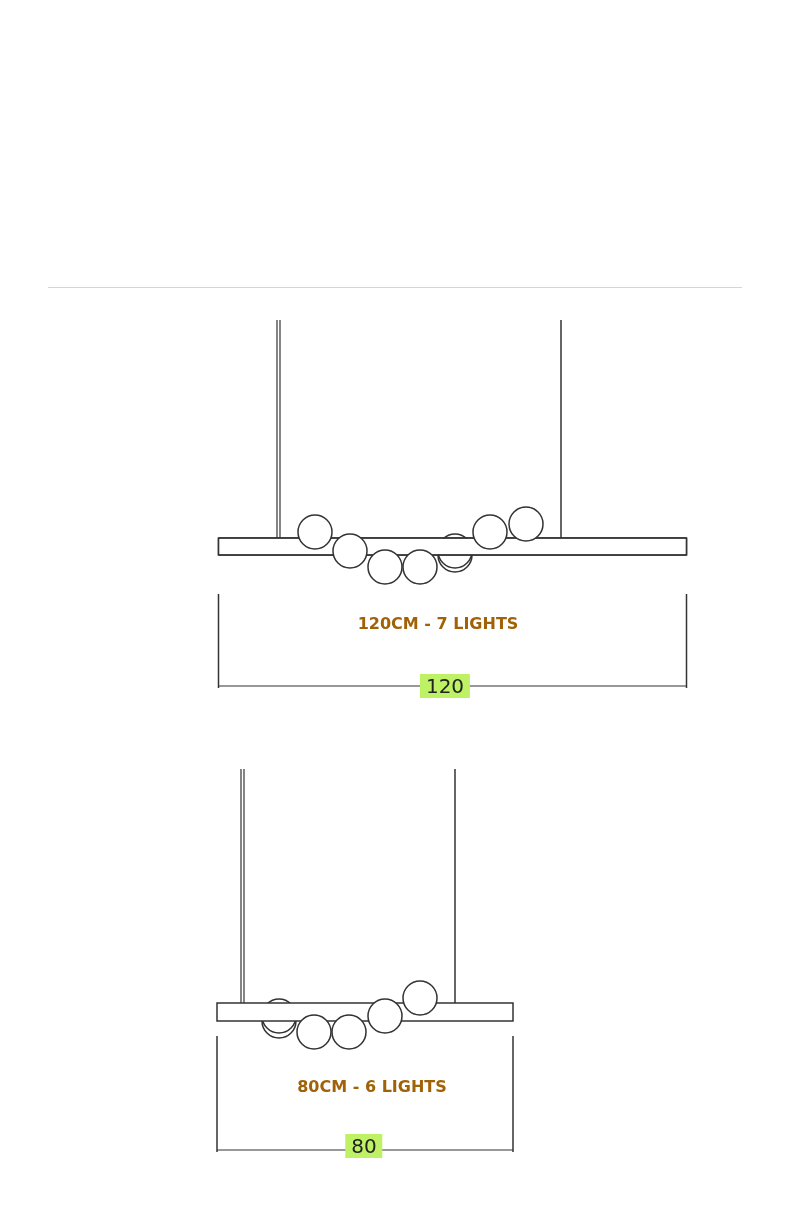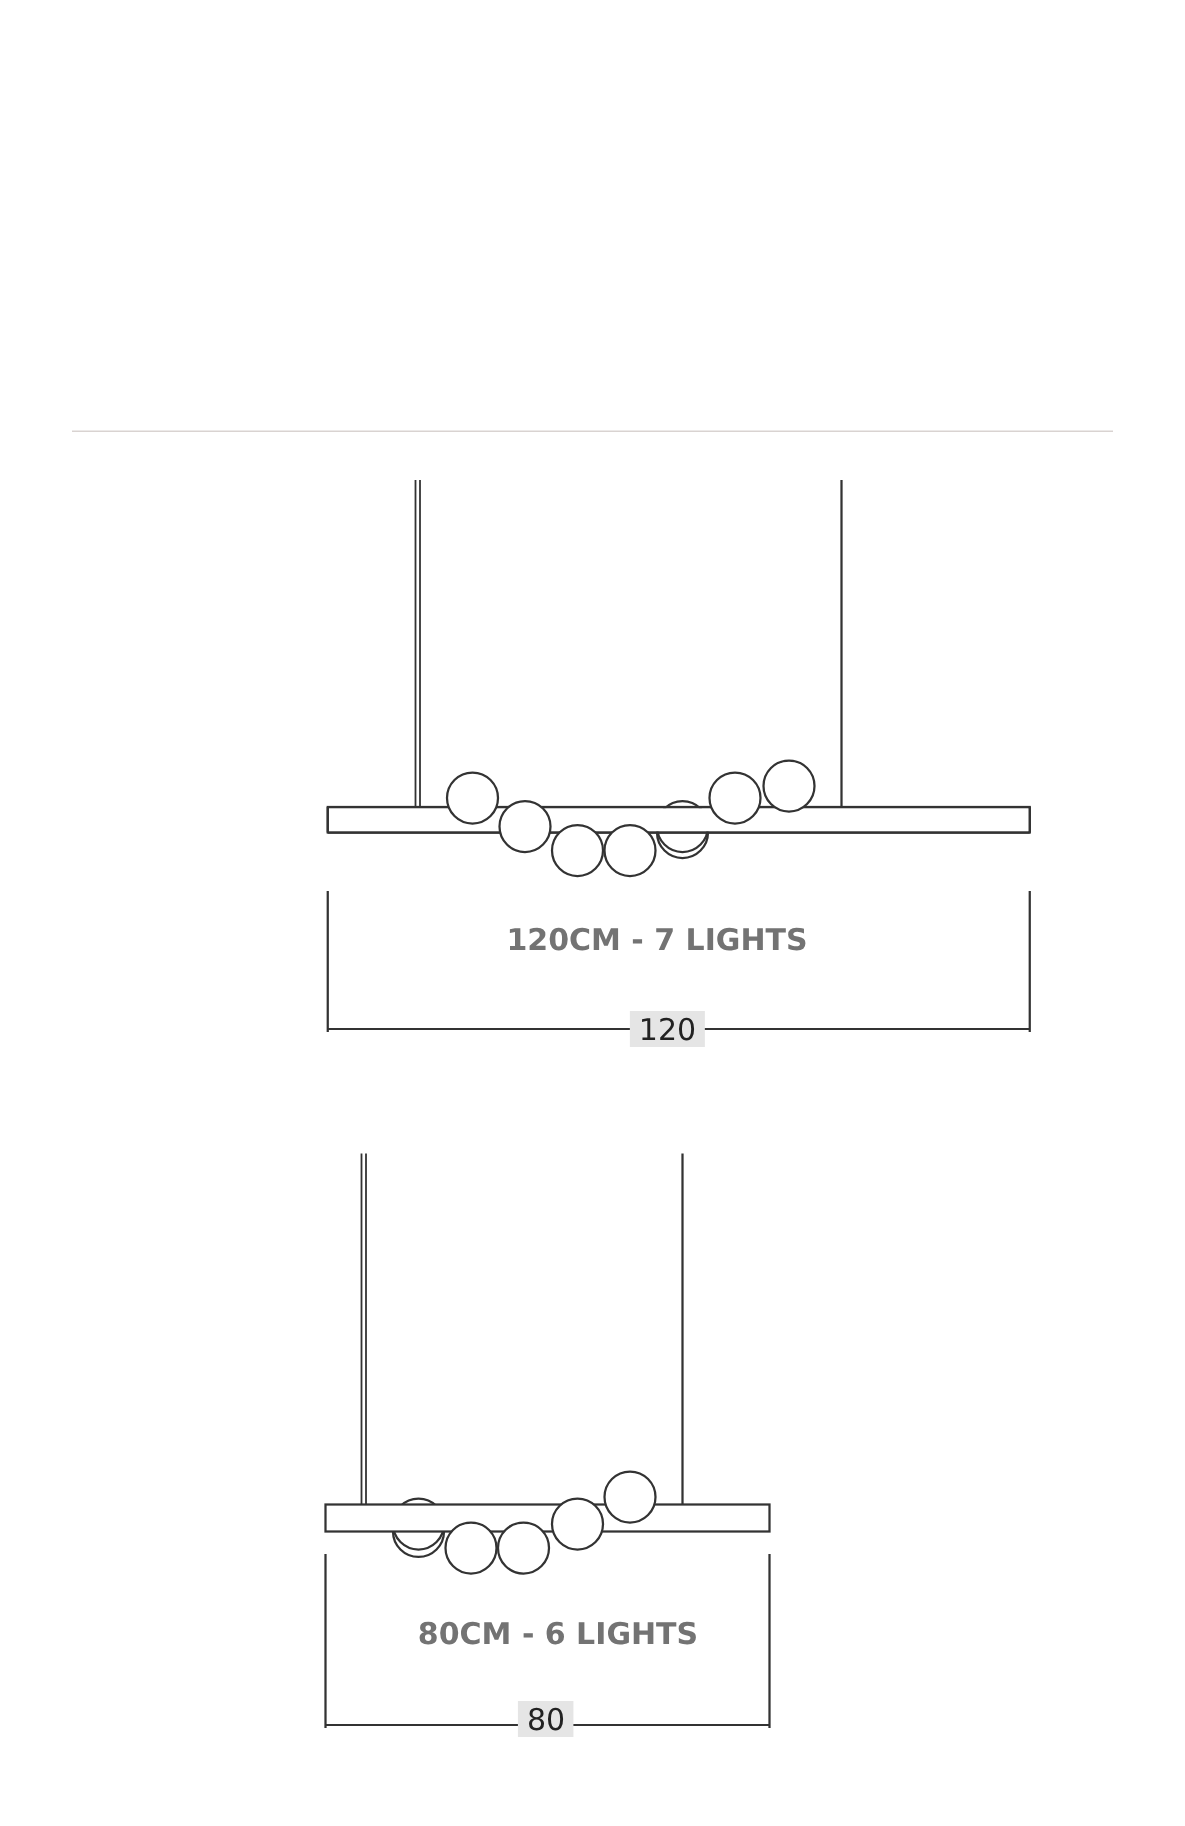--- a/index.html
+++ b/index.html
@@ -1,20 +1,20 @@
 <!DOCTYPE html>
 <html><head>
 <meta charset="utf-8">
 <style>
   html, body { margin: 0; padding: 0; background: #ffffff; }
   body { width: 790px; height: 1217px; position: relative; overflow: hidden; font-family: "DejaVu Sans", sans-serif; }
   .divider { position: absolute; left: 48px; top: 287px; width: 694px; height: 1px; background: #d9d3d1; }
   svg { position: absolute; left: 0; top: 0; }
-  .caption { position: absolute; font-family: "DejaVu Sans", sans-serif; font-weight: bold; font-size: 20px; color: #737373; white-space: nowrap; transform: translateX(-50%); }
-  .dim { position: absolute; font-family: "DejaVu Sans", sans-serif; font-size: 20px; color: #222; transform: translateX(-50%); background: #e5e5e5; padding: 0 6px; }
+  .caption { position: absolute; font-family: "DejaVu Sans", sans-serif; font-weight: bold; font-size: 16px; color: #a16207; white-space: nowrap; transform: translateX(-50%); }
+  .dim { position: absolute; font-family: "DejaVu Sans", sans-serif; font-size: 20px; color: #222; transform: translateX(-50%); background: #bef264; padding: 0 6px; }
 </style>
 </head>
 <body>
 
 <div class="divider"></div>
 
 <svg width="790" height="1217" viewBox="0 0 790 1217">
   <g fill="none" stroke="#333" stroke-width="1.5">
 
     <g>

